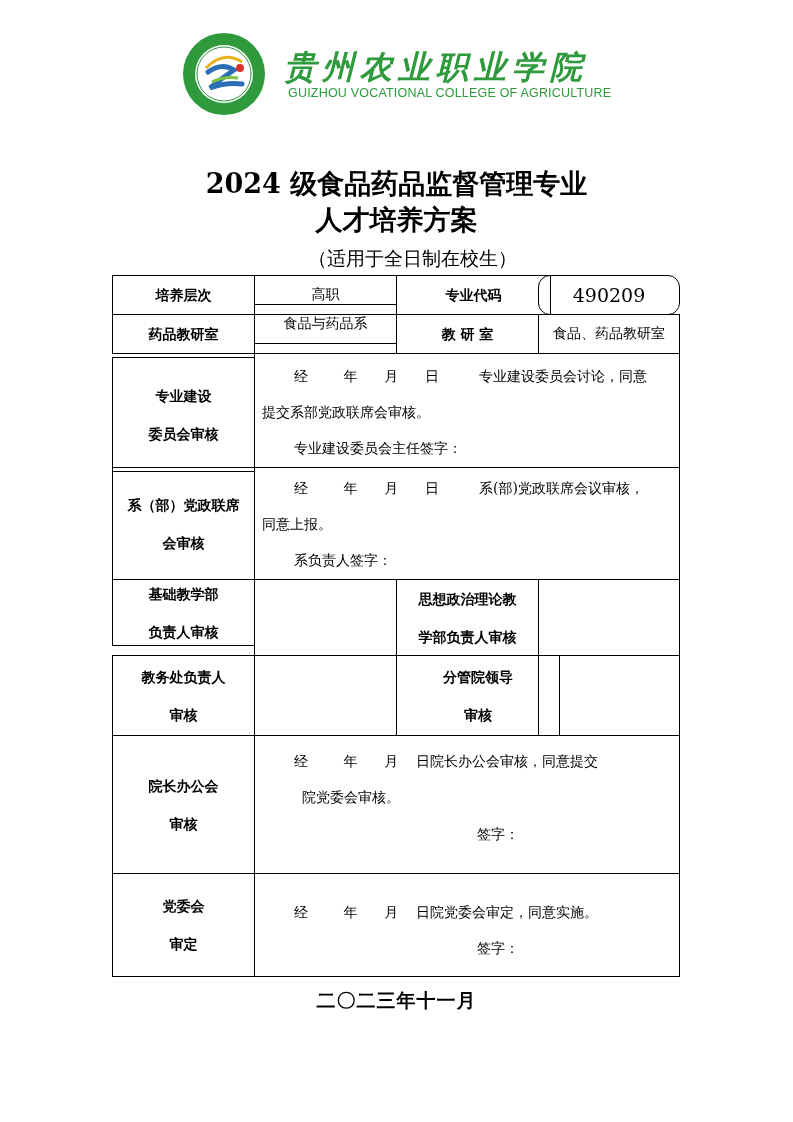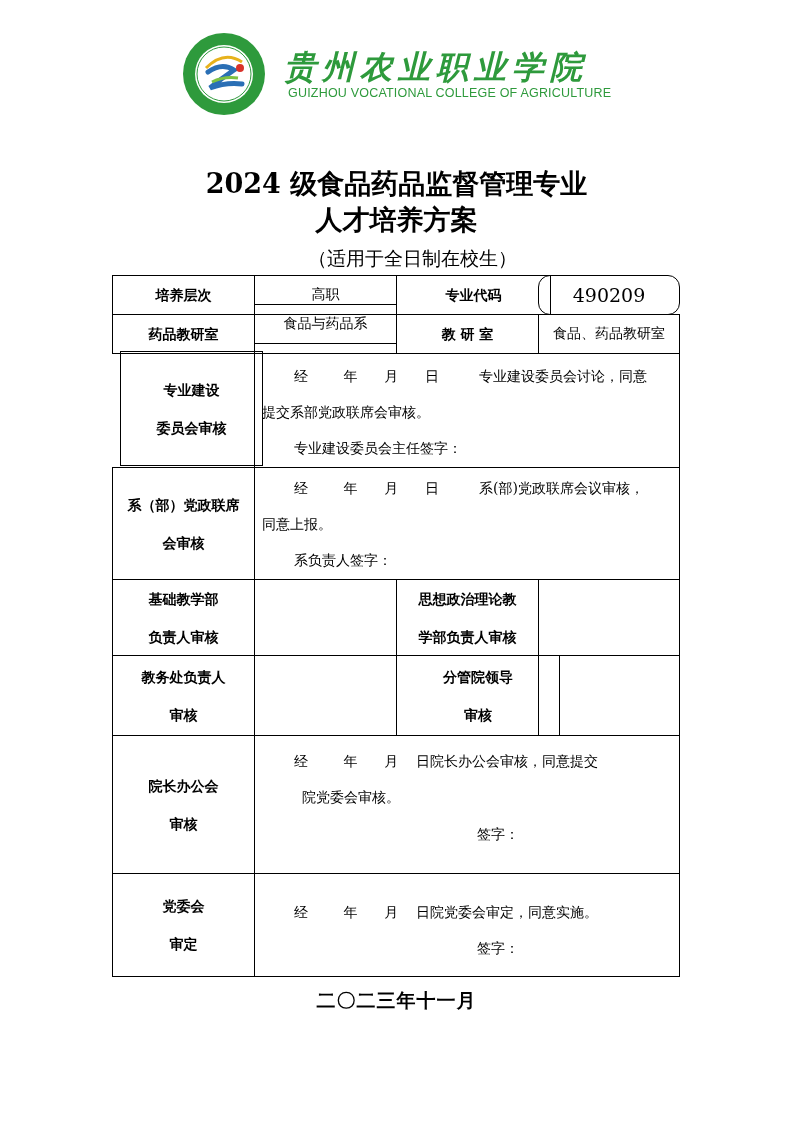--- a/index.html
+++ b/index.html
@@ -64,41 +64,41 @@
 
   <div class="cell hd" style="left:0;top:39px;width:143px;height:40px;">
     <span>药品教研室</span>
   </div>
   <div class="cell val" style="left:142px;top:29px;width:143px;height:40px;">食品与药品系</div>
   <div class="cell hd" style="left:284px;top:39px;width:143px;height:40px;">
     <span>教 研 室</span>
   </div>
   <div class="cell val" style="left:426px;top:39px;width:142px;height:40px;">食品、药品教研室</div>
 
-  <div class="cell hd" style="left:0;top:76px;width:143px;height:115px;margin-left:8px;">
+  <div class="cell hd" style="left:0;top:82px;width:143px;height:115px;">
     <span>专业建设</span>
     <span>委员会审核</span>
   </div>
   <div class="cell txt" style="left:142px;top:78px;width:426px;height:115px;">
     <div class="line" style="left:39px;top:4px;">经        年      月      日         专业建设委员会讨论，同意</div>
     <div class="line" style="left:7px;top:40px;">提交系部党政联席会审核。</div>
     <div class="line" style="left:39px;top:76px;">专业建设委员会主任签字：</div>
   </div>
 
   <div class="cell hd" style="left:0;top:192px;width:143px;height:113px;">
     <span>系（部）党政联席</span>
     <span>会审核</span>
   </div>
   <div class="cell txt" style="left:142px;top:192px;width:426px;height:113px;">
     <div class="line" style="left:39px;top:2px;">经        年      月      日         系(部)党政联席会议审核，</div>
     <div class="line" style="left:7px;top:38px;">同意上报。</div>
     <div class="line" style="left:39px;top:74px;">系负责人签字：</div>
   </div>
 
-  <div class="cell hd" style="left:0;top:304px;width:143px;height:77px;">
+  <div class="cell hd" style="left:0;top:304px;width:143px;height:67px;">
     <span>基础教学部</span>
     <span>负责人审核</span>
   </div>
   <div class="cell" style="left:142px;top:304px;width:143px;height:77px;"></div>
   <div class="cell hd" style="left:284px;top:304px;width:143px;height:77px;">
     <span>思想政治理论教</span>
     <span>学部负责人审核</span>
   </div>
   <div class="cell" style="left:426px;top:304px;width:142px;height:77px;"></div>
 

